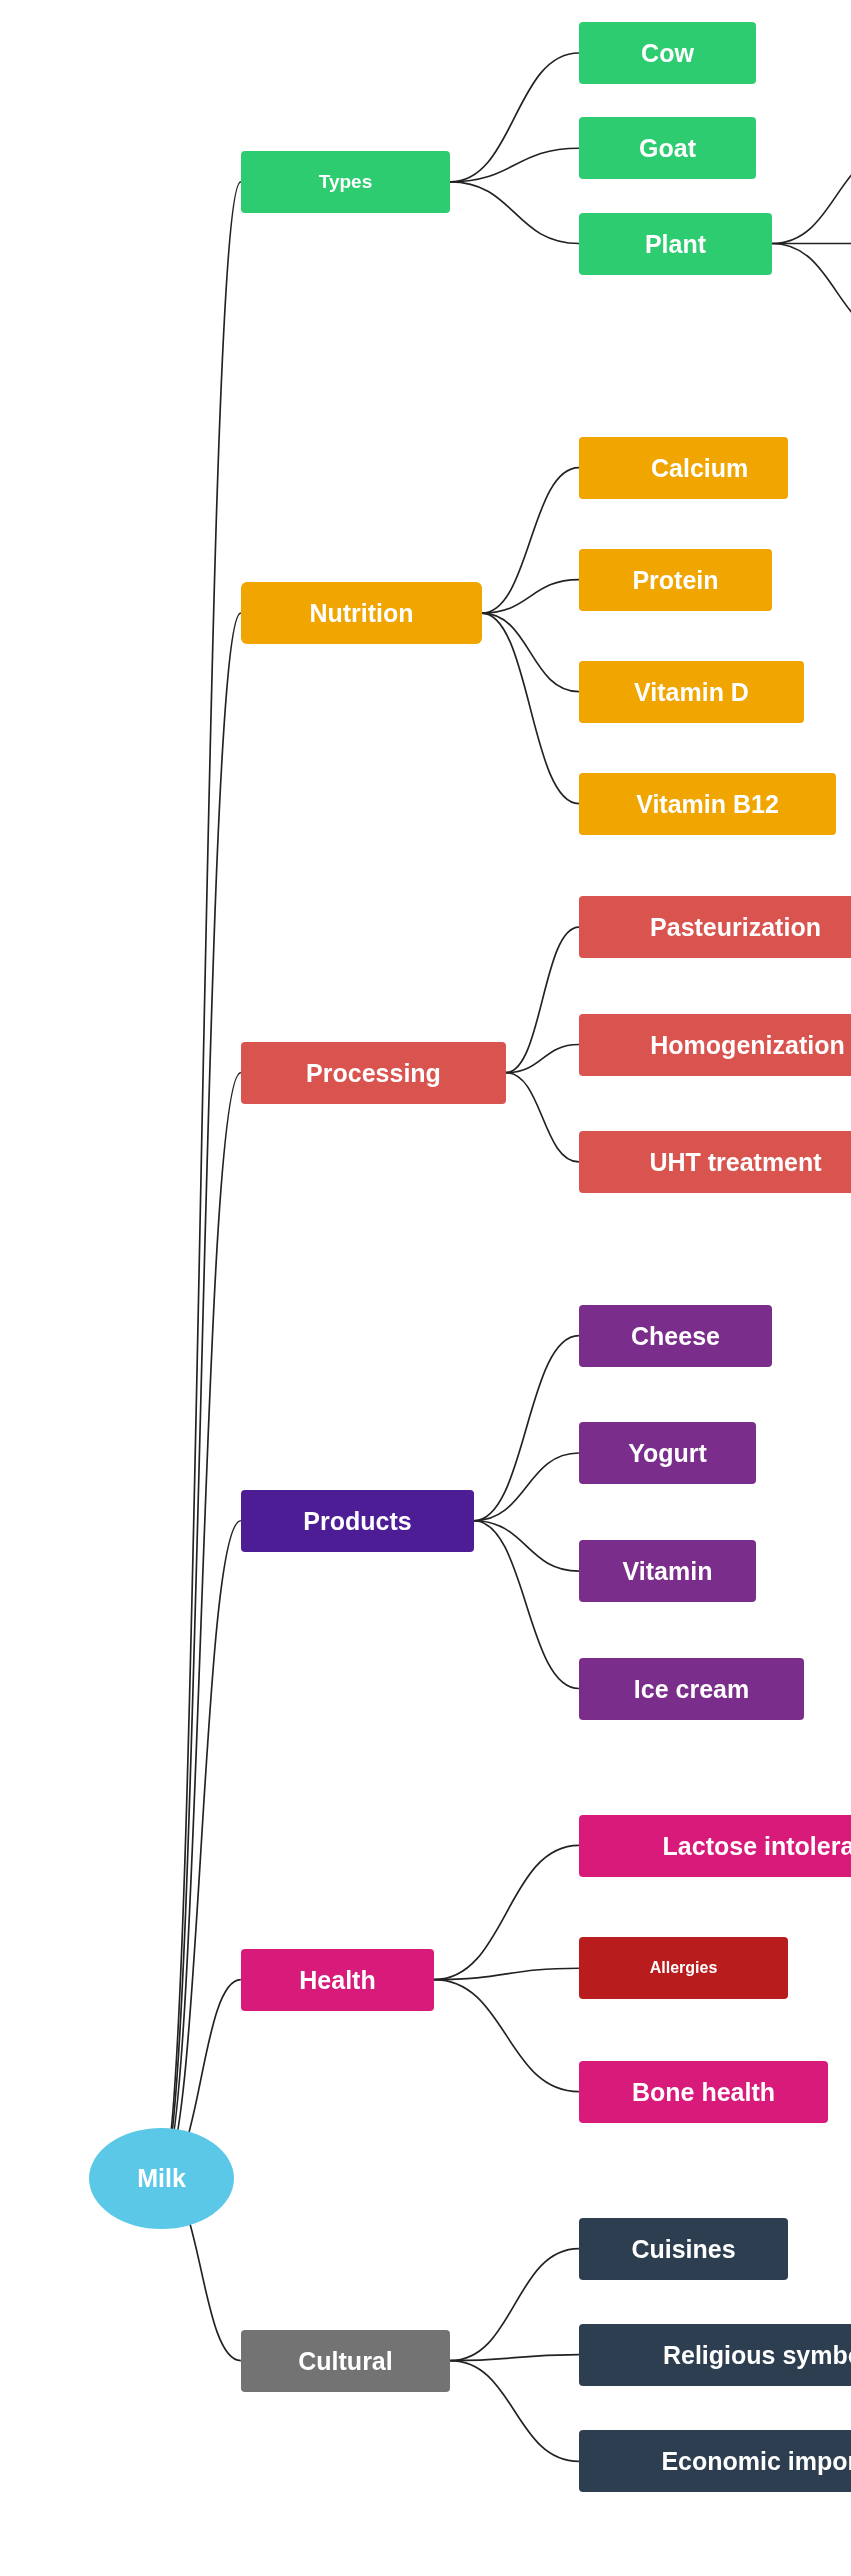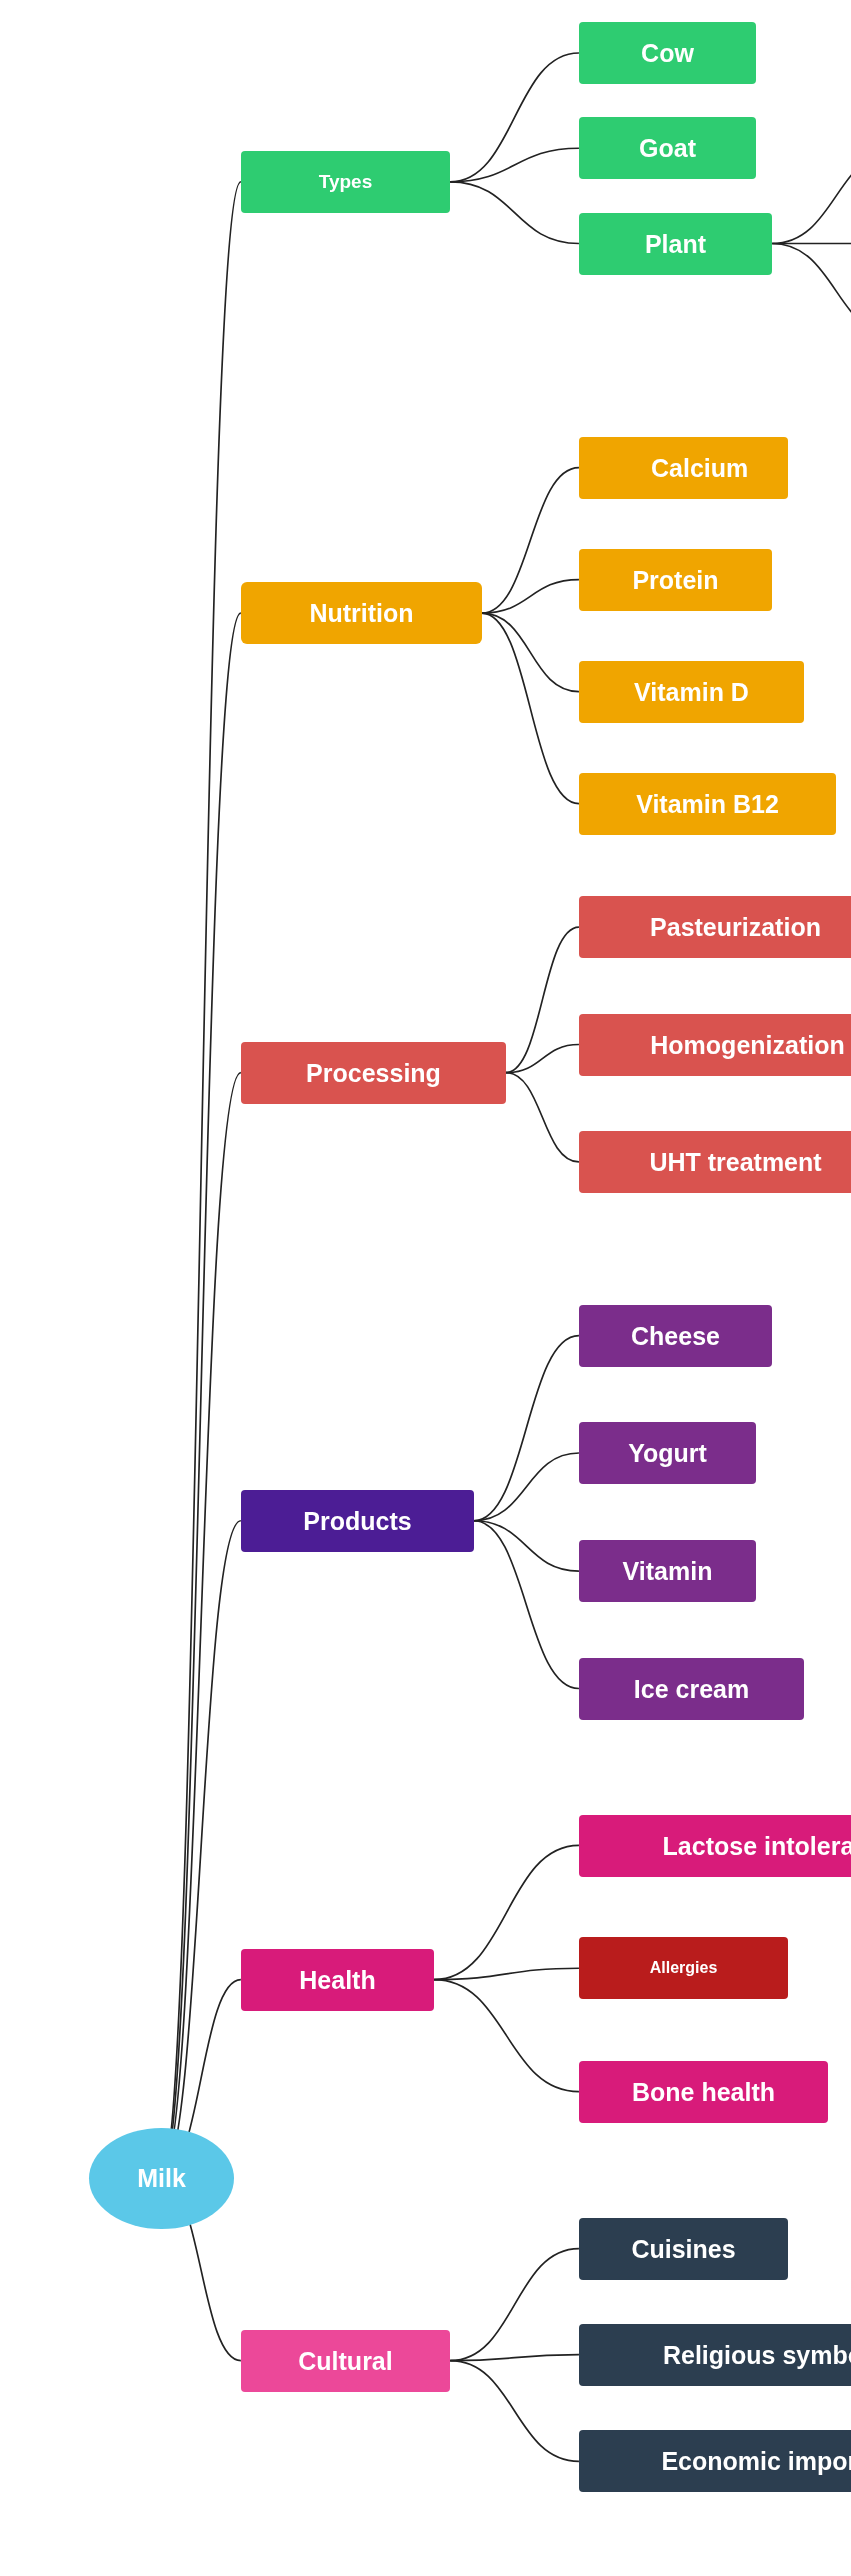--- a/index.html
+++ b/index.html
@@ -101,19 +101,19 @@
       <div class="node" style="left: 579px; top: 1131px; width: 313px; height: 62px; background: rgb(217, 83, 79); font-size: 25px;">UHT treatment</div>
       <div class="node" style="left: 241px; top: 1490px; width: 233px; height: 62px; background: #4c1d95; font-size: 25px;">Products</div>
       <div class="node" style="left: 579px; top: 1305px; width: 193px; height: 62px; background: rgb(123, 45, 139); font-size: 25px;">Cheese</div>
       <div class="node" style="left: 579px; top: 1422px; width: 177px; height: 62px; background: rgb(123, 45, 139); font-size: 25px;">Yogurt</div>
       <div class="node" style="left: 579px; top: 1540px; width: 177px; height: 62px; background: rgb(123, 45, 139); font-size: 25px;">Vitamin</div>
       <div class="node" style="left: 579px; top: 1658px; width: 225px; height: 62px; background: rgb(123, 45, 139); font-size: 25px;">Ice cream</div>
       <div class="node" style="left: 241px; top: 1949px; width: 193px; height: 62px; background: rgb(216, 27, 122); font-size: 25px;">Health</div>
       <div class="node" style="left: 579px; top: 1815px; width: 402px; height: 62px; background: rgb(216, 27, 122); font-size: 25px;">Lactose intolerance</div>
       <div class="node" style="left: 579px; top: 1937px; width: 209px; height: 62px; background: #b91c1c; font-size: 16px;">Allergies</div>
       <div class="node" style="left: 579px; top: 2061px; width: 249px; height: 62px; background: rgb(216, 27, 122); font-size: 25px;">Bone health</div>
-      <div class="node" style="left: 241px; top: 2330px; width: 209px; height: 62px; background: #ec4899; font-size: 25px;">Cultural</div>
+      <div class="node" style="left: 241px; top: 2330px; width: 209px; height: 62px; background: #737373; font-size: 25px;">Cultural</div>
       <div class="node" style="left: 579px; top: 2218px; width: 209px; height: 62px; background: rgb(44, 62, 80); font-size: 25px;">Cuisines</div>
       <div class="node" style="left: 579px; top: 2324px; width: 418px; height: 62px; background: rgb(44, 62, 80); font-size: 25px;">Religious symbolism</div>
       <div class="node" style="left: 579px; top: 2430px; width: 426px; height: 62px; background: rgb(44, 62, 80); font-size: 25px;">Economic importance</div>
     </div>
 </div>
 
 
 </body></html>

